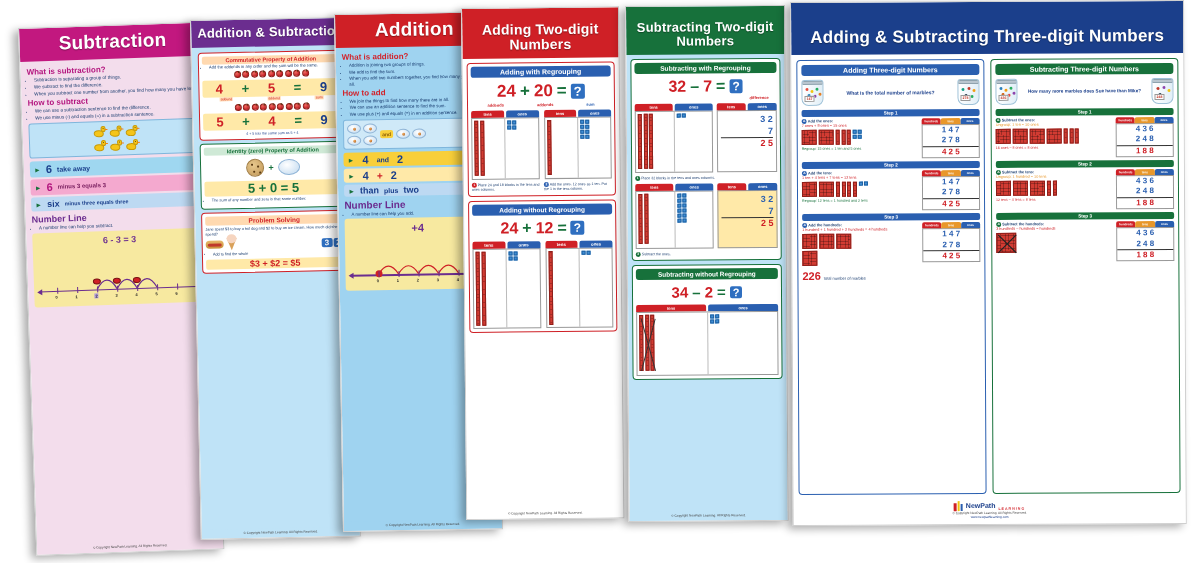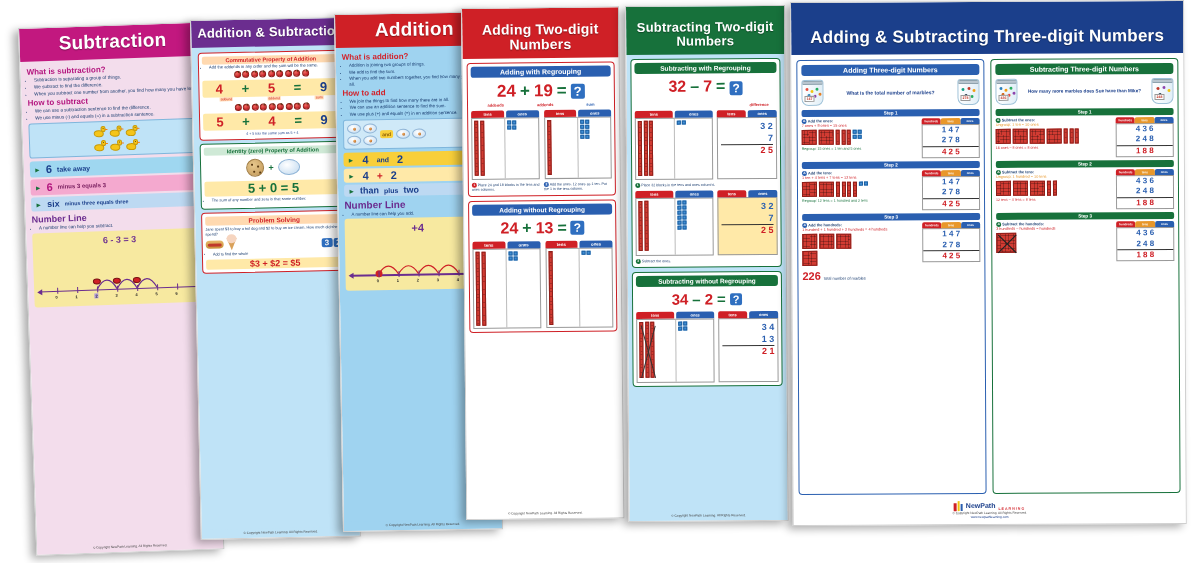--- a/index.html
+++ b/index.html
@@ -530,21 +530,21 @@
     <div class="pbody" style="background:#ffffff;">
       <div class="ptitle" style="background:#cf2026; font-size:14px; padding-top:14px;">Adding Two-digit Numbers</div>
       <div class="pcontent" style="font-size:4.3px; color:#173a6d; padding:4px;">
 
         <div class="boxy" style="border-color:#cf2026; border-width:1.5px; padding:3px;">
           <div style="background:#2a5fb0; color:#fff; font-weight:bold; font-size:7px; text-align:center; border-radius:3px; padding:2px;">Adding with Regrouping</div>
 
           <div style="display:flex; align-items:center; justify-content:center; gap:4px; margin:4px 0 1px; font-size:17px; font-weight:bold;">
             <span style="color:#cf2026;">24</span>
             <span style="color:#17713b;">+</span>
-            <span style="color:#cf2026;">19</span>
+            <span style="color:#cf2026;">20</span>
             <span style="color:#17713b;">=</span>
             <span class="qbox" style="font-size:13px;">?</span>
           </div>
           <div style="display:flex; justify-content:space-around; font-size:4px; color:#cf2026; font-weight:bold;">
             <span>addends</span>
             <span>addends</span>
             <span style="color:#2a5fb0;">sum</span>
           </div>
 
           <div style="display:flex; gap:5px; margin-top:3px;">
@@ -615,21 +615,21 @@
               <span>Add the ones. 12 ones as 1 ten. Put the 1 in the tens column.</span>
             </div>
           </div>
         </div>
 
         <div class="boxy" style="border-color:#cf2026; border-width:1.5px; padding:3px; margin-top:4px;">
           <div style="background:#2a5fb0; color:#fff; font-weight:bold; font-size:6.5px; text-align:center; border-radius:3px; padding:2px;">Adding without Regrouping</div>
           <div style="display:flex; align-items:center; justify-content:center; gap:4px; margin:4px 0; font-size:16px; font-weight:bold;">
             <span style="color:#cf2026;">24</span>
             <span style="color:#17713b;">+</span>
-            <span style="color:#cf2026;">13</span>
+            <span style="color:#cf2026;">12</span>
             <span style="color:#17713b;">=</span>
             <span class="qbox" style="font-size:12px;">?</span>
           </div>
           <div style="display:flex; gap:5px;">
             <div style="flex:1;">
               <div class="tocols">
                 <div style="flex:1;">
                     <div class="colhd red-hd" style="font-size:4.4px;">tens</div>
                   </div>
                 <div style="flex:1;">
@@ -685,21 +685,21 @@
   </div>
 
   <div class="poster" style="left:625px; top:6px; width:160px; height:516px; transform: rotate(-0.4deg);">
     <div class="pbody" style="background:#bfe3f7;">
       <div class="ptitle" style="background:#17713b; font-size:13px; padding-top:14px;">Subtracting Two-digit Numbers</div>
       <div class="pcontent" style="font-size:4.3px; color:#173a6d; padding:4px;">
 
         <div class="boxy" style="border-color:#17713b; border-width:1.5px; padding:3px; background:#fff;">
           <div style="background:#17713b; color:#fff; font-weight:bold; font-size:6.6px; text-align:center; border-radius:3px; padding:2px;">Subtracting with Regrouping</div>
 
-          <div style="display:flex; align-items:flex-end; justify-content:center; gap:4px; margin:4px 0 7px; font-size:16px; font-weight:bold;">
+          <div style="display:flex; align-items:center; justify-content:center; gap:4px; margin:4px 0 0; font-size:16px; font-weight:bold;">
             <span style="color:#cf2026;">32</span>
             <span style="color:#17713b;">–</span>
             <span style="color:#cf2026;">7</span>
             <span style="color:#17713b;">=</span>
             <span class="qbox" style="font-size:12px;">?</span>
           </div>
           <div style="text-align:right; font-size:4px; color:#cf2026; font-weight:bold; padding-right:8px;">difference</div>
 
           <div style="display:flex; gap:4px; margin-top:3px;">
             <div style="flex:1.3;">
@@ -839,35 +839,20 @@
                     <span class="cube"></span>
                       <span class="cube"></span>
                       <span class="cube"></span>
                       <span class="cube"></span>
                   </div>
                 </div>
                 <svg width="60" height="64" style="position:absolute; left:2px; top:0;">
                   <line x1="2" y1="6" x2="16" y2="58" stroke="#333" stroke-width="1"></line>
                   <line x1="16" y1="6" x2="2" y2="58" stroke="#333" stroke-width="1"></line>
                 </svg>
-              </div>
-            </div>
-            <div style="flex:1;">
-              <div class="tocols">
-                <div style="flex:1;">
-                    <div class="colhd red-hd" style="font-size:4px;">tens</div>
-                  </div>
-                <div style="flex:1;">
-                    <div class="colhd blue-hd" style="font-size:4px;">ones</div>
-                  </div>
-              </div>
-              <div style="border:1px solid #999; background:#fff; height:64px; padding:3px; font-size:9px; font-weight:bold; color:#2a5fb0; text-align:right; line-height:1.25;">
-                <div>3 4</div>
-                <div style="border-bottom:1px solid #333;">1 3</div>
-                <div style="color:#cf2026;">2 1</div>
               </div>
             </div>
           </div>
         </div>
 
       </div>
       <div class="foot">© Copyright NewPath Learning. All Rights Reserved.</div>
     </div>
   </div>
 

